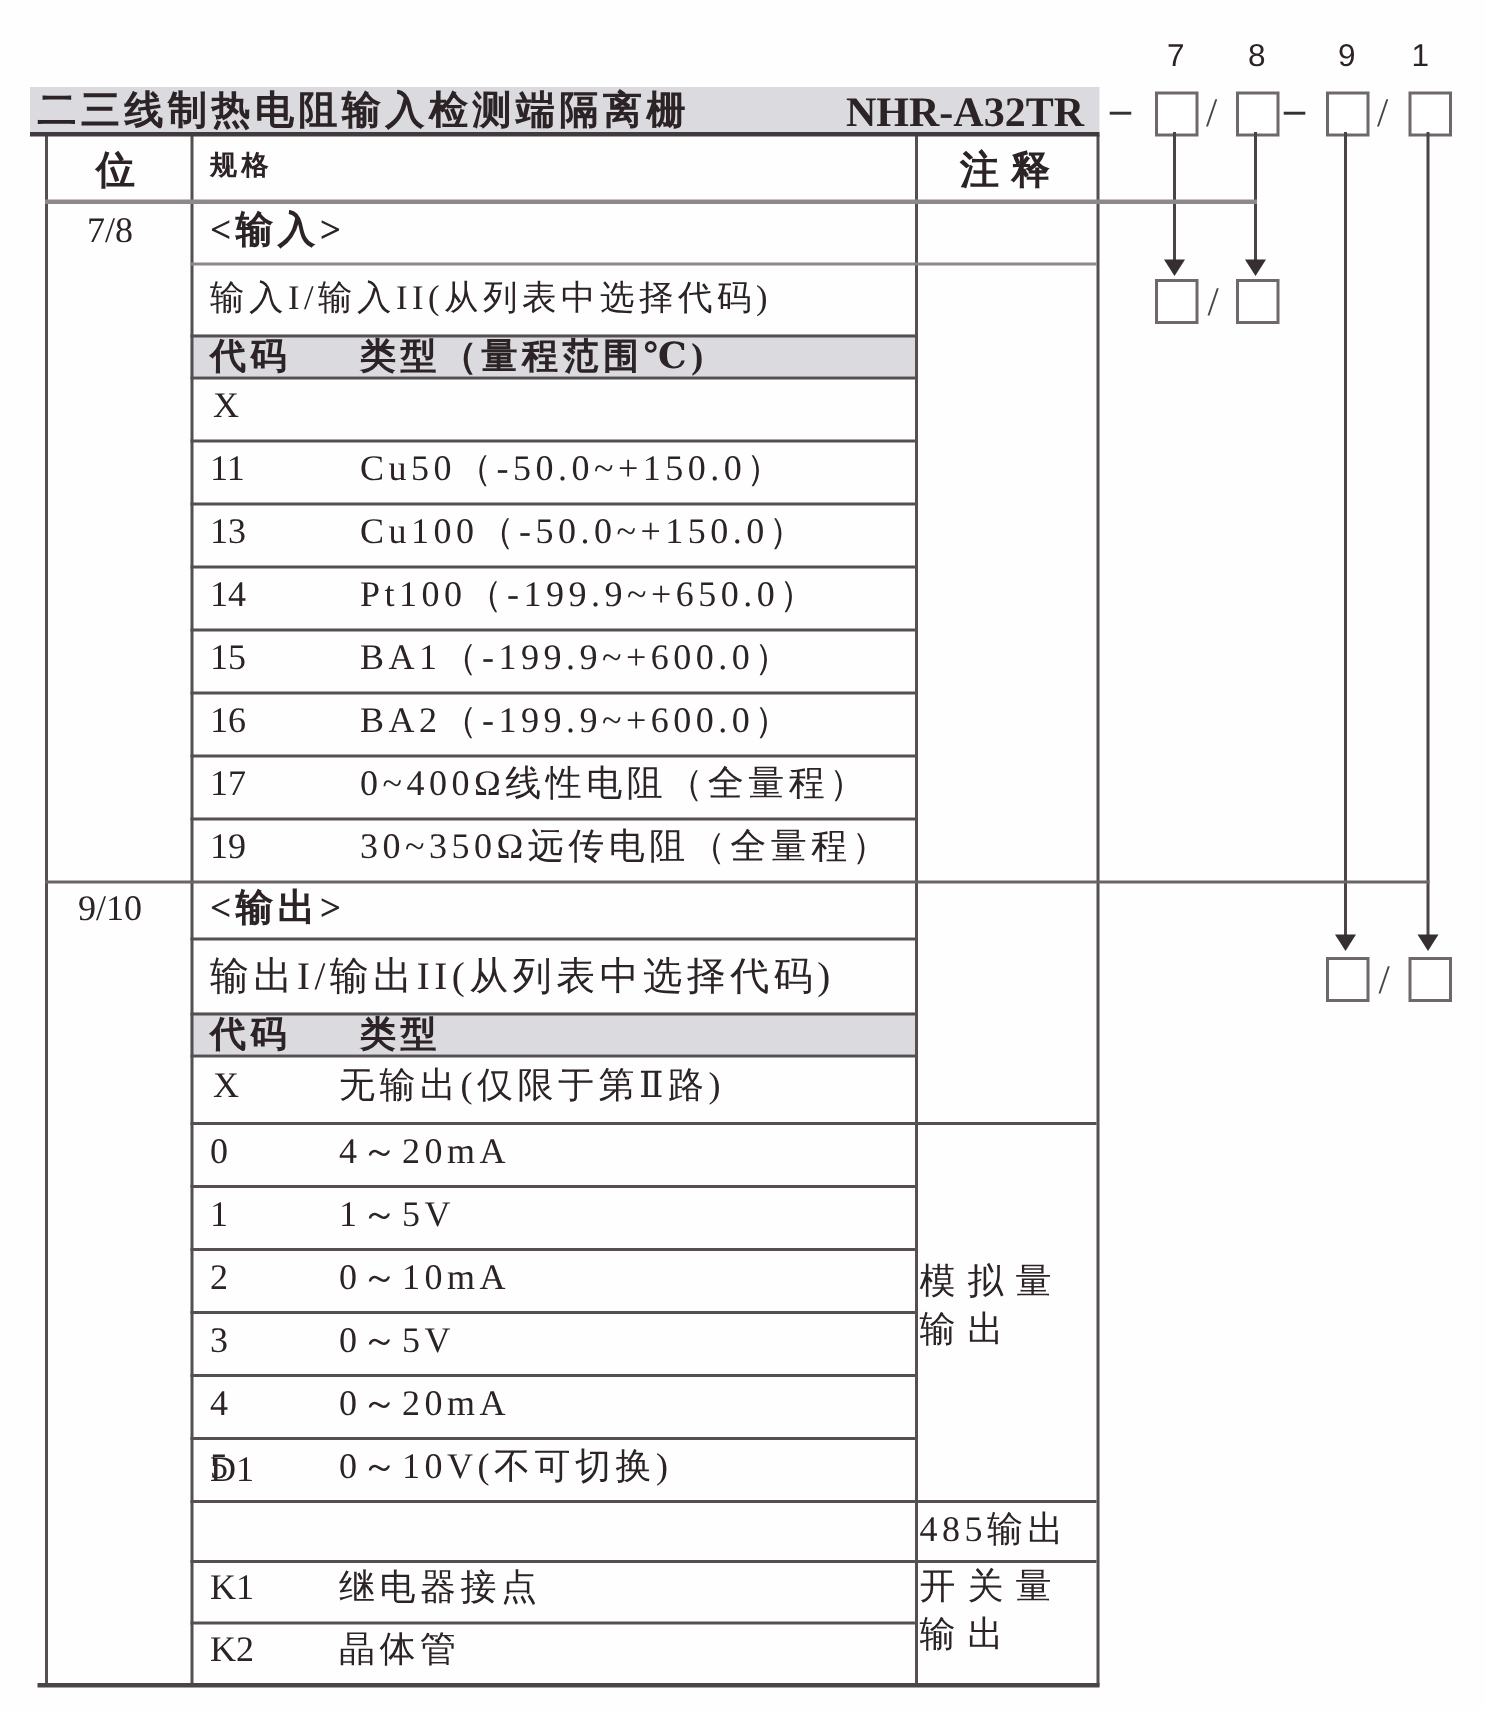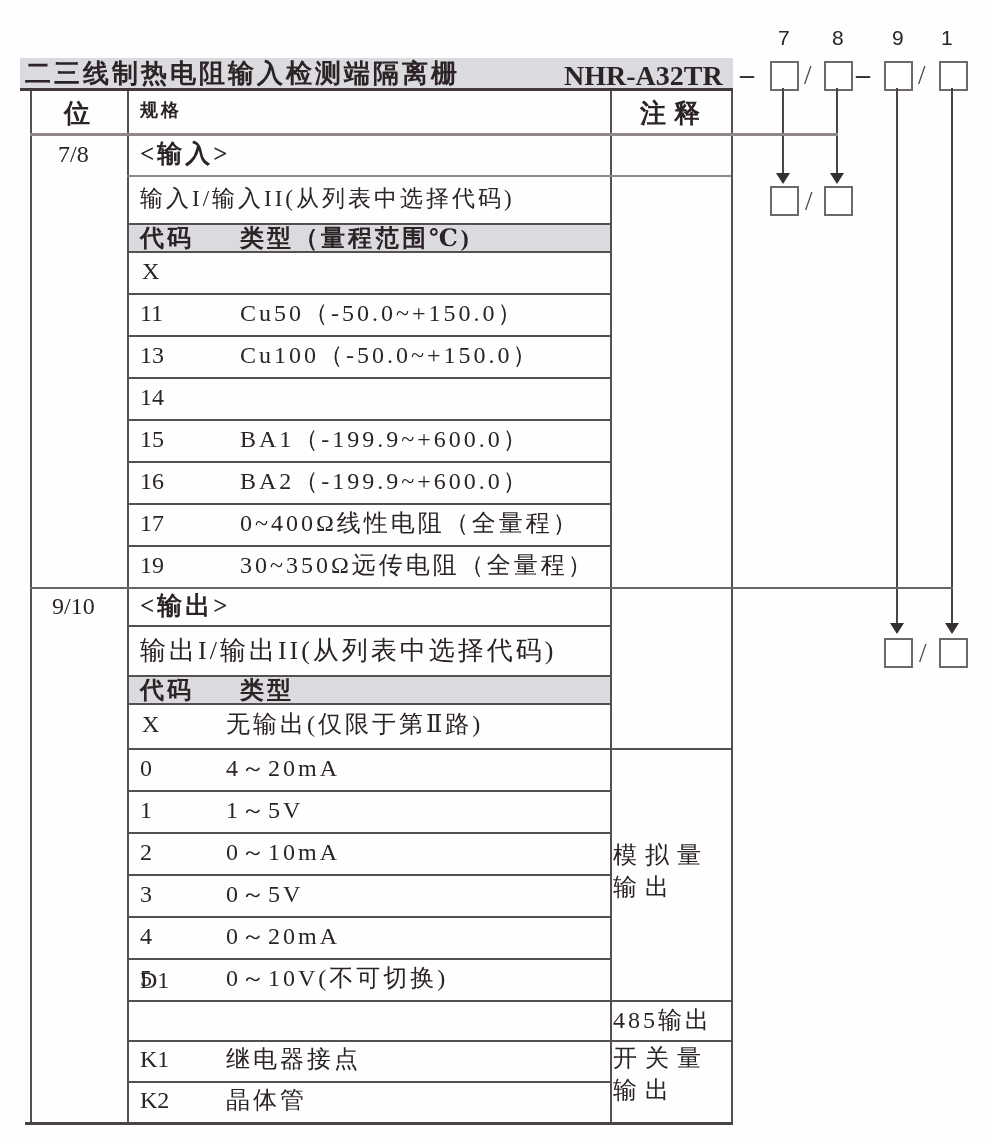--- a/index.html
+++ b/index.html
@@ -104,20 +104,21 @@
   <span class="t cjk" style="left:140px;top:187px;font-size:23px">输入I/输入II(从列表中选择代码)</span>
   <span class="t b cjk" style="left:140px;top:226px">代码</span>
   <span class="t b cjk" style="left:240px;top:226px">类型（量程范围℃)</span>
 
   <span class="t" style="left:142px;top:259px">X</span>
   <span class="t" style="left:140px;top:301px">11</span>
   <span class="t cjk" style="left:240px;top:301px">Cu50（-50.0~+150.0）</span>
   <span class="t" style="left:140px;top:343px">13</span>
   <span class="t cjk" style="left:240px;top:343px">Cu100（-50.0~+150.0）</span>
   <span class="t" style="left:140px;top:385px">14</span>
+  <span class="t cjk" style="left:240px;top:385px">Pt100（-199.9~+650.0）</span>
   <span class="t" style="left:140px;top:427px">15</span>
   <span class="t cjk" style="left:240px;top:427px">BA1（-199.9~+600.0）</span>
   <span class="t" style="left:140px;top:469px">16</span>
   <span class="t cjk" style="left:240px;top:469px">BA2（-199.9~+600.0）</span>
   <span class="t" style="left:140px;top:511px">17</span>
   <span class="t cjk" style="left:240px;top:511px">0~400Ω线性电阻（全量程）</span>
   <span class="t" style="left:140px;top:553px">19</span>
   <span class="t cjk" style="left:240px;top:553px">30~350Ω远传电阻（全量程）</span>
 
   <span class="t" style="left:52px;top:594px">9/10</span>

